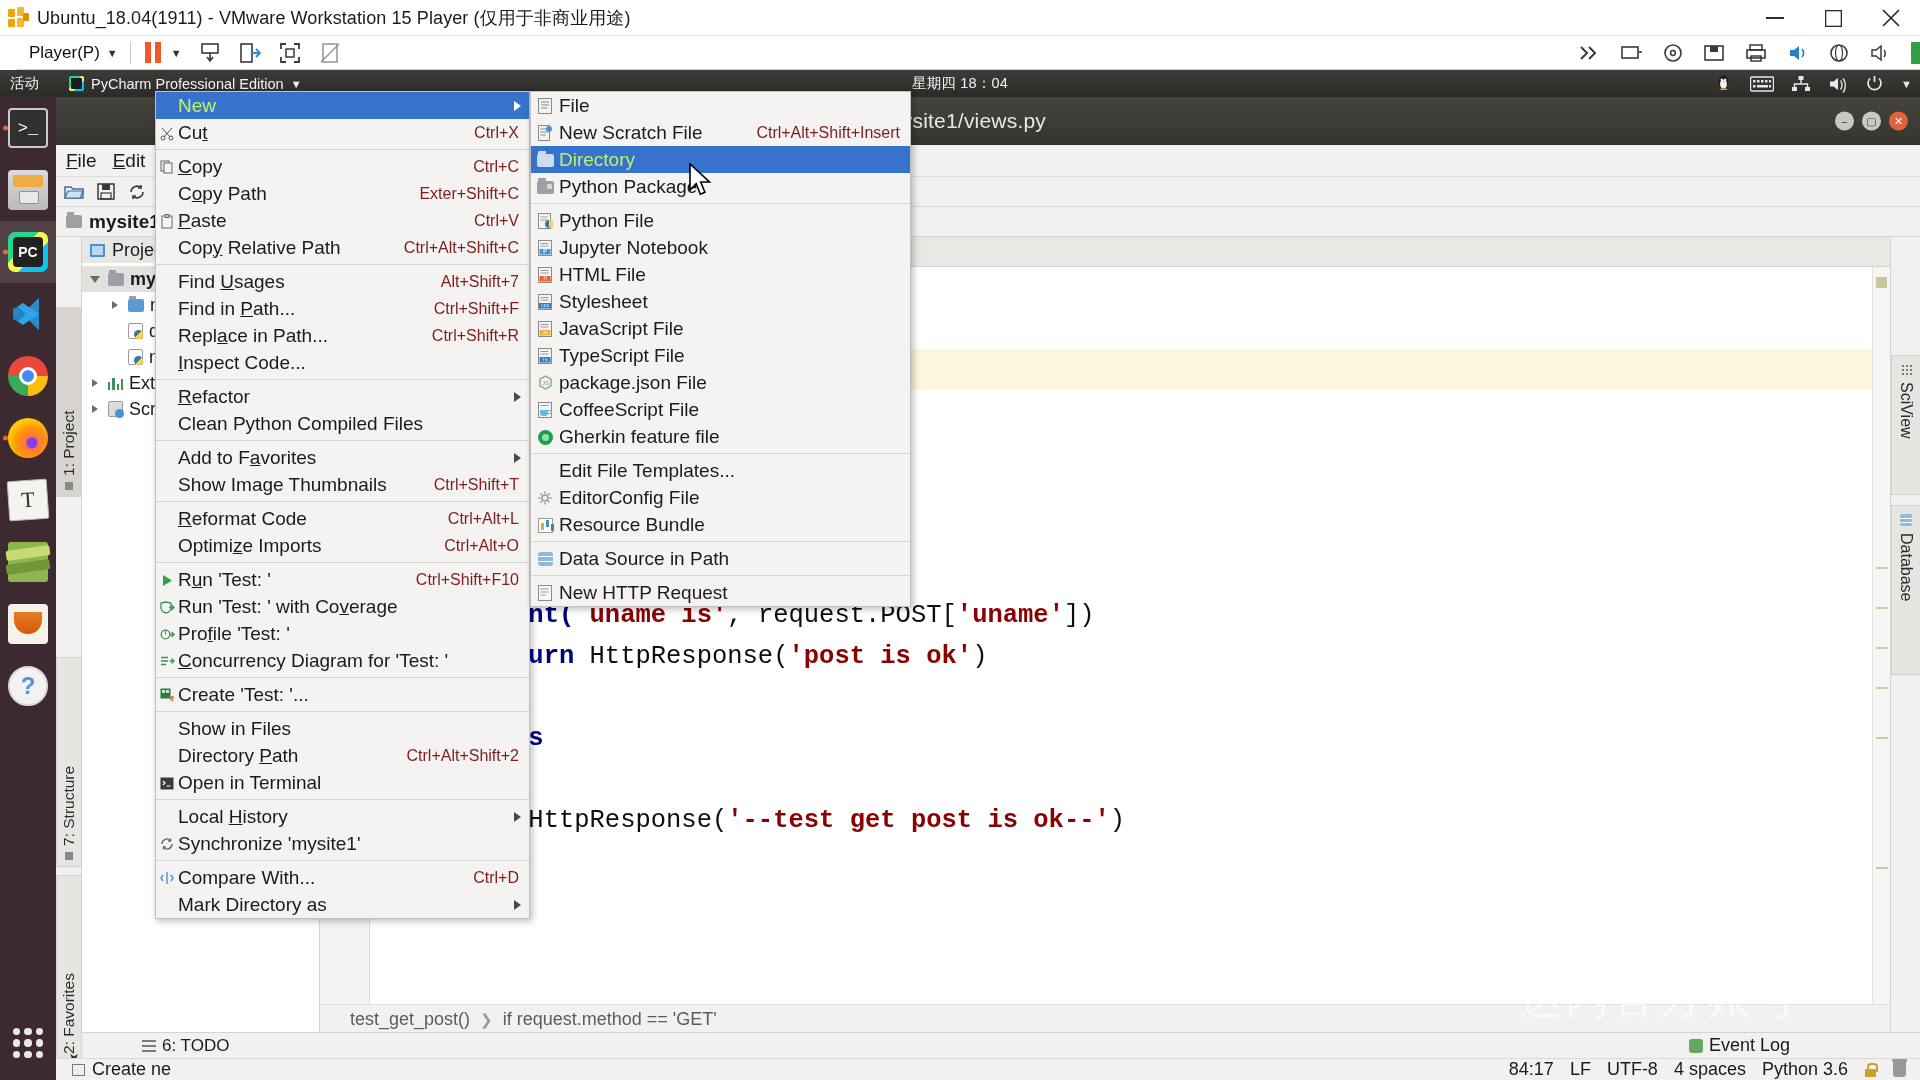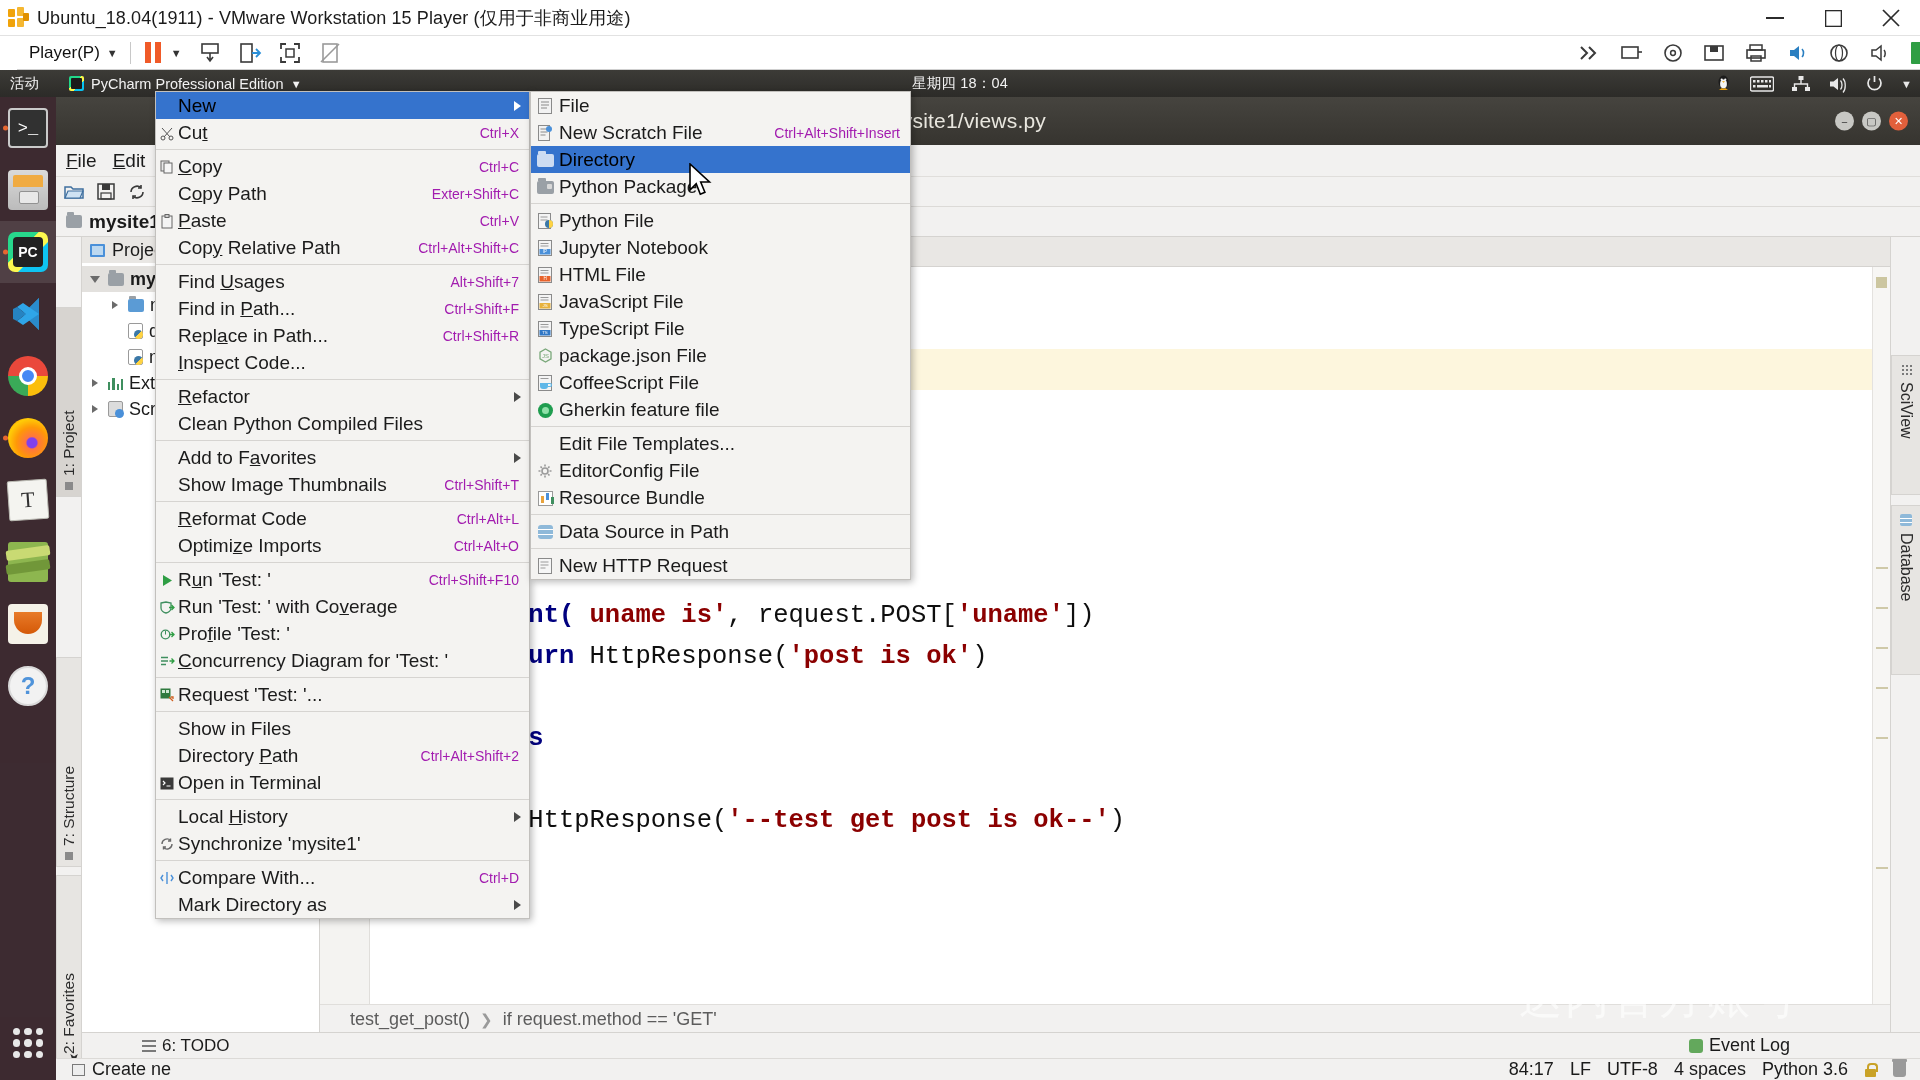--- a/index.html
+++ b/index.html
@@ -329,25 +329,25 @@
   .ctx {
     position:absolute; left: 155px; top: 91px; width: 375px;
     background:#f4f3f1; border:1px solid #c2c0bd;
     box-shadow: 2px 2px 7px rgba(0,0,0,.28);
     z-index: 60; padding: 0;
   }
   .ctx-item {
     position: relative; height: 27px; display:flex; align-items:center;
     font-size: 19px; color:#1b1b1b; padding-left: 22px;
   }
-  .ctx-item.sel { background:#3573cd; color:#000000; }
+  .ctx-item.sel { background:#3573cd; color:#bef264; }
   .ctx-ic { position:absolute; left: 2px; width: 18px; height: 18px; top: 5px;
             display:flex; align-items:center; justify-content:center; font-size: 13px; }
   .ctx-lbl u { text-decoration: underline; }
-  .ctx-key { position:absolute; right: 10px; font-size: 14px; color:#a21caf; }
+  .ctx-key { position:absolute; right: 10px; font-size: 16px; color:#7f1d1d; }
   .ctx-sub { position:absolute; right: 8px; width:0; height:0;
              border-left: 7px solid #4a4a4a; border-top:5px solid transparent; border-bottom:5px solid transparent;}
   .ctx-item.sel .ctx-sub { border-left-color:#ffffff; }
   .ctx-div { height: 1px; background:#d6d4d1; margin: 3px 0; }
 
   
   .ctx2 {
     position:absolute; left: 530px; top: 91px; width: 381px;
     background:#f4f3f1; border:1px solid #c2c0bd;
     box-shadow: 2px 2px 7px rgba(0,0,0,.28); z-index: 70;
@@ -940,21 +940,21 @@
       <div class="ctx-div"></div>
       <div class="ctx-item">
         <span class="ctx-ic">
           <svg width="14" height="14" viewBox="0 0 14 14">
             <rect x="0.5" y="0.5" width="10" height="10" fill="#2f7a3f"></rect>
             <rect x="2" y="2" width="3" height="3" fill="#cfe8d4"></rect>
             <rect x="6" y="2" width="3" height="3" fill="#cfe8d4"></rect>
             <path d="M9 9l4 4M11 9h2v2" stroke="#d06020" stroke-width="1.3" fill="none"></path>
           </svg>
         </span>
-        <span class="ctx-lbl">Request 'Test: '...</span>
+        <span class="ctx-lbl">Create 'Test: '...</span>
       </div>
       <div class="ctx-div"></div>
       <div class="ctx-item">
         <span class="ctx-ic"></span>
         <span class="ctx-lbl">Show in Files</span>
       </div>
       <div class="ctx-item">
         <span class="ctx-ic"></span>
         <span class="ctx-lbl">Directory <u>P</u>ath</span>
         <span class="ctx-key">Ctrl+Alt+Shift+2</span>
@@ -1066,20 +1066,31 @@
             <text x="7" y="13.3" font-size="4.5" fill="#fff" text-anchor="middle" font-family="Liberation Sans">H</text>
           </svg>
         </span>
         <span class="ctx-lbl">HTML File</span>
       </div>
       <div class="ctx-item">
         <span class="ctx-ic">
           <svg width="15" height="16" viewBox="0 0 15 16">
             <rect x="0.5" y="0.5" width="13" height="15" fill="#f4f4f4" stroke="#8a8a8a"></rect>
             <path d="M2.5 3.5h8M2.5 6h8" stroke="#9a9a9a"></path>
+            <rect x="1" y="9" width="12" height="5.5" fill="#2a7fc1"></rect>
+            <text x="7" y="13.2" font-size="4.2" fill="#fff" text-anchor="middle" font-family="Liberation Sans">CSS</text>
+          </svg>
+        </span>
+        <span class="ctx-lbl">Stylesheet</span>
+      </div>
+      <div class="ctx-item">
+        <span class="ctx-ic">
+          <svg width="15" height="16" viewBox="0 0 15 16">
+            <rect x="0.5" y="0.5" width="13" height="15" fill="#f4f4f4" stroke="#8a8a8a"></rect>
+            <path d="M2.5 3.5h8M2.5 6h8" stroke="#9a9a9a"></path>
             <rect x="1.5" y="9" width="11" height="5.5" fill="#e8b23d"></rect>
             <text x="7" y="13.3" font-size="4.4" fill="#fff" text-anchor="middle" font-family="Liberation Sans">JS</text>
           </svg>
         </span>
         <span class="ctx-lbl">JavaScript File</span>
       </div>
       <div class="ctx-item">
         <span class="ctx-ic">
           <svg width="15" height="16" viewBox="0 0 15 16">
             <rect x="0.5" y="0.5" width="13" height="15" fill="#f4f4f4" stroke="#8a8a8a"></rect>

